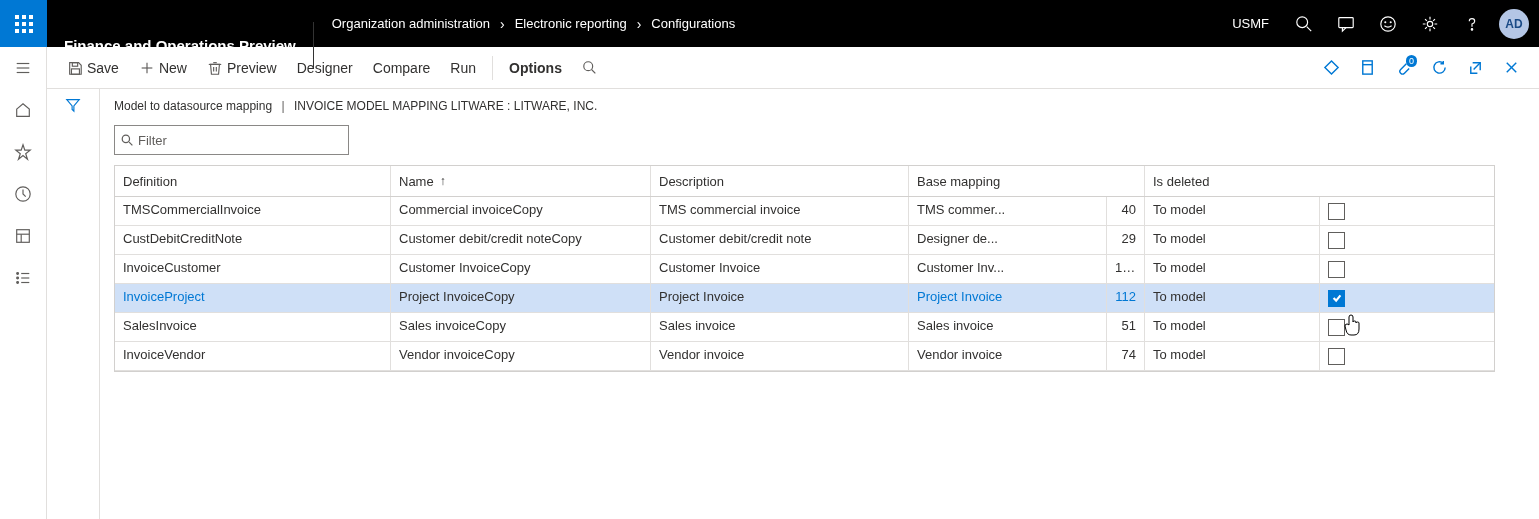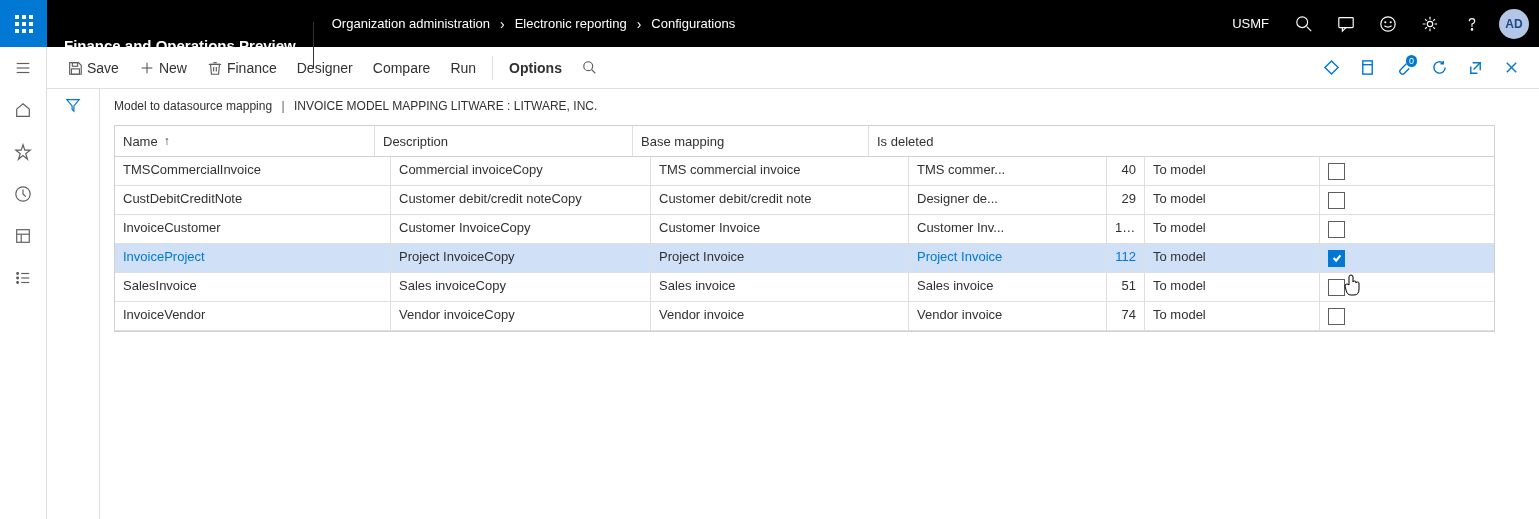--- a/index.html
+++ b/index.html
@@ -209,21 +209,21 @@
             <span>New</span>
           </div>
         <div class="ap-btn">
             <svg viewBox="0 0 18 18">
               <path d="M4 5 L14 5 L13 16 L5 16 Z"></path>
               <line x1="2" y1="5" x2="16" y2="5"></line>
               <line x1="7" y1="3" x2="11" y2="3"></line>
               <line x1="7.5" y1="8" x2="7.5" y2="13"></line>
               <line x1="10.5" y1="8" x2="10.5" y2="13"></line>
             </svg>
-            <span>Finance</span>
+            <span>Preview</span>
           </div>
         <div class="ap-btn">
             <span>Designer</span>
           </div>
         <div class="ap-btn">
             <span>Compare</span>
           </div>
         <div class="ap-btn">
             <span>Run</span>
           </div>
@@ -284,24 +284,34 @@
             <path d="M2 3 L16 3 L10 10 L10 16 L8 14 L8 10 Z"></path>
           </svg>
       </div>
       <div class="content">
         <div class="page-heading">
           <span>Model to datasource mapping</span>
           <span class="sep">|</span>
           <span>INVOICE MODEL MAPPING LITWARE : LITWARE, INC.</span>
         </div>
 
+        <div class="filterbox">
+          <svg viewBox="0 0 16 16">
+              <circle cx="6" cy="6" r="4.5"></circle>
+              <line x1="10" y1="10" x2="14" y2="14"></line>
+            </svg>
+          <input type="text" placeholder="Filter" style="">
+        </div>
 
         <div class="grid-wrap">
           <div class="grid">
             <div class="grid-header">
+              <div class="gh-cell col-def">
+                  <span>Definition</span>
+                </div>
               <div class="gh-cell col-name">
                   <span>Name</span>
                   <span class="sort">↑</span>
                 </div>
               <div class="gh-cell col-desc">
                   <span>Description</span>
                 </div>
               <div class="gh-cell" style="width:236px">
                   <span>Base mapping</span>
                 </div>

